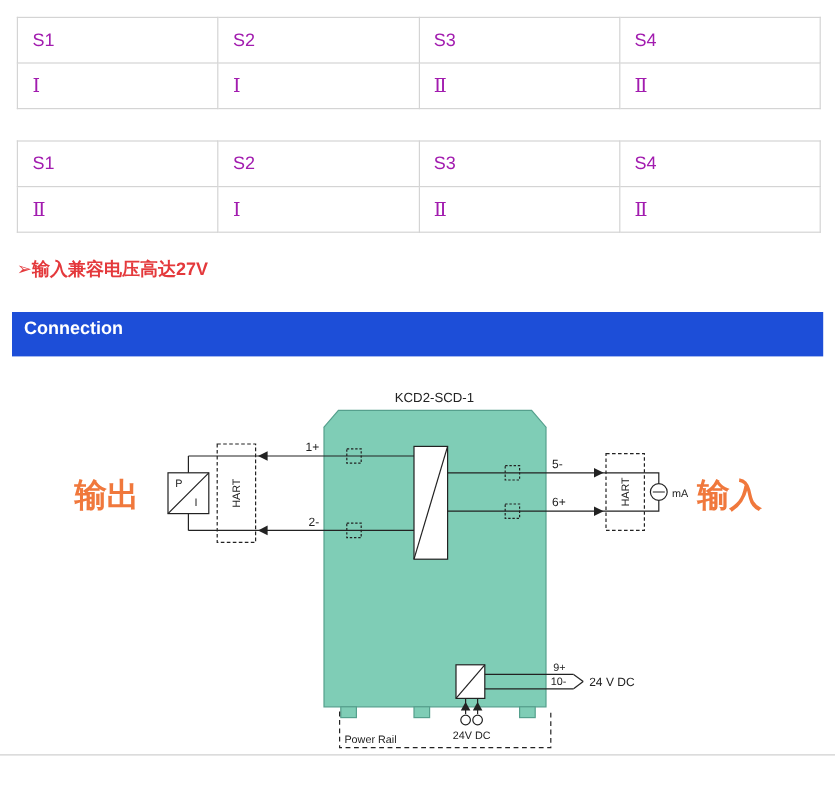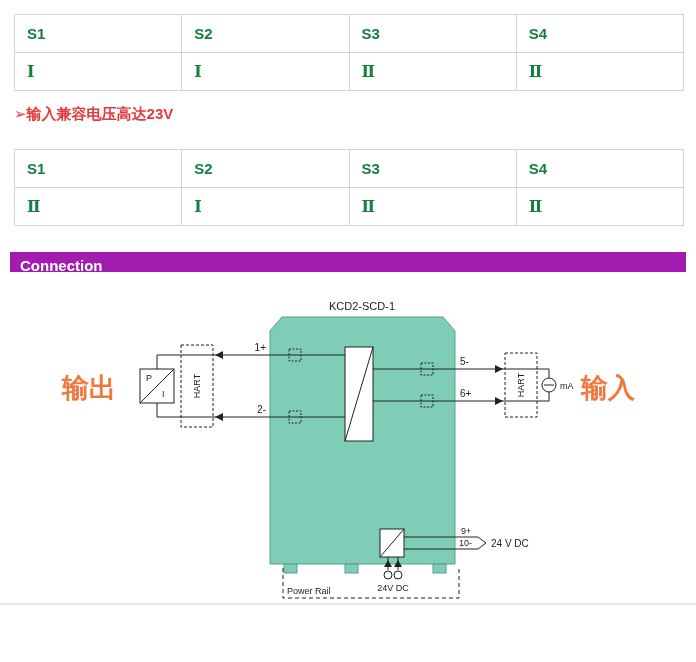--- a/index.html
+++ b/index.html
@@ -7,33 +7,33 @@
   .page {
     width: 696px; height: 662px; overflow: hidden; background: #fff;
     font-family: "Liberation Sans", "DejaVu Sans", sans-serif;
   }
   .spec-table {
     border-collapse: collapse; table-layout: fixed;
     width: 670px; margin: 14px 0 0 14px;
   }
   .spec-table td {
     border: 1px solid #d4d4d4; height: 38px; padding: 0 0 0 12px;
-    font-size: 15px; color: #15803d; vertical-align: middle; font-weight: bold;
+    font-size: 15px; color: #a21caf; vertical-align: middle;
   }
   .spec-table td.roman {
     font-family: "DejaVu Serif", "DejaVu Sans", serif; font-size: 16px;
   }
   .table--second { margin-top: 26px; }
   .note {
     margin: 14px 0 0 14px; color: #e4393c;
     font-size: 15px; font-weight: bold; line-height: 18px;
   }
   .note--second { margin-top: 22px; }
   .section-bar {
-    margin: 26px 10px 0; height: 20px; background: #a21caf;
+    margin: 26px 10px 0; height: 37px; background: #1d4ed8;
     color: #fff; font-size: 15px; font-weight: bold;
     line-height: 27px; padding-left: 10px;
   }
   .diagram { margin-top: 8px; text-decoration: underline; }
   svg text { font-family: "Liberation Sans", "DejaVu Sans", sans-serif; fill: #222; }
   svg .accent-text { fill: #f0783c; font-weight: bold; }
 </style>
 </head>
 <body>
 
@@ -49,39 +49,39 @@
     </tr>
     <tr>
       <td class="roman">Ⅰ</td>
       <td class="roman">Ⅰ</td>
       <td class="roman">Ⅱ</td>
       <td class="roman">Ⅱ</td>
     </tr>
   </tbody>
     </table>
 
-  <div class="note">➢输入兼容电压高达23V</div>
 
   <table class="spec-table table--second">
     <tbody>
         <tr>
       <td>S1</td>
       <td>S2</td>
       <td>S3</td>
       <td>S4</td>
     </tr>
     <tr>
       <td class="roman">Ⅱ</td>
       <td class="roman">Ⅰ</td>
       <td class="roman">Ⅱ</td>
       <td class="roman">Ⅱ</td>
     </tr>
   </tbody>
     </table>
 
+  <div class="note note--second">➢输入兼容电压高达27V</div>
 
   <div class="section-bar">Connection</div>
 
   <div class="diagram">
     <svg width="696" height="331" viewBox="0 0 696 331">
 
       <text x="362" y="30" font-size="11" text-anchor="middle">KCD2-SCD-1</text>
 
       <g>
         <polygon points="270,51 282,37 443,37 455,51 455,284 270,284" fill="#7fcdb6" stroke="#55a08d" stroke-width="1"></polygon>

